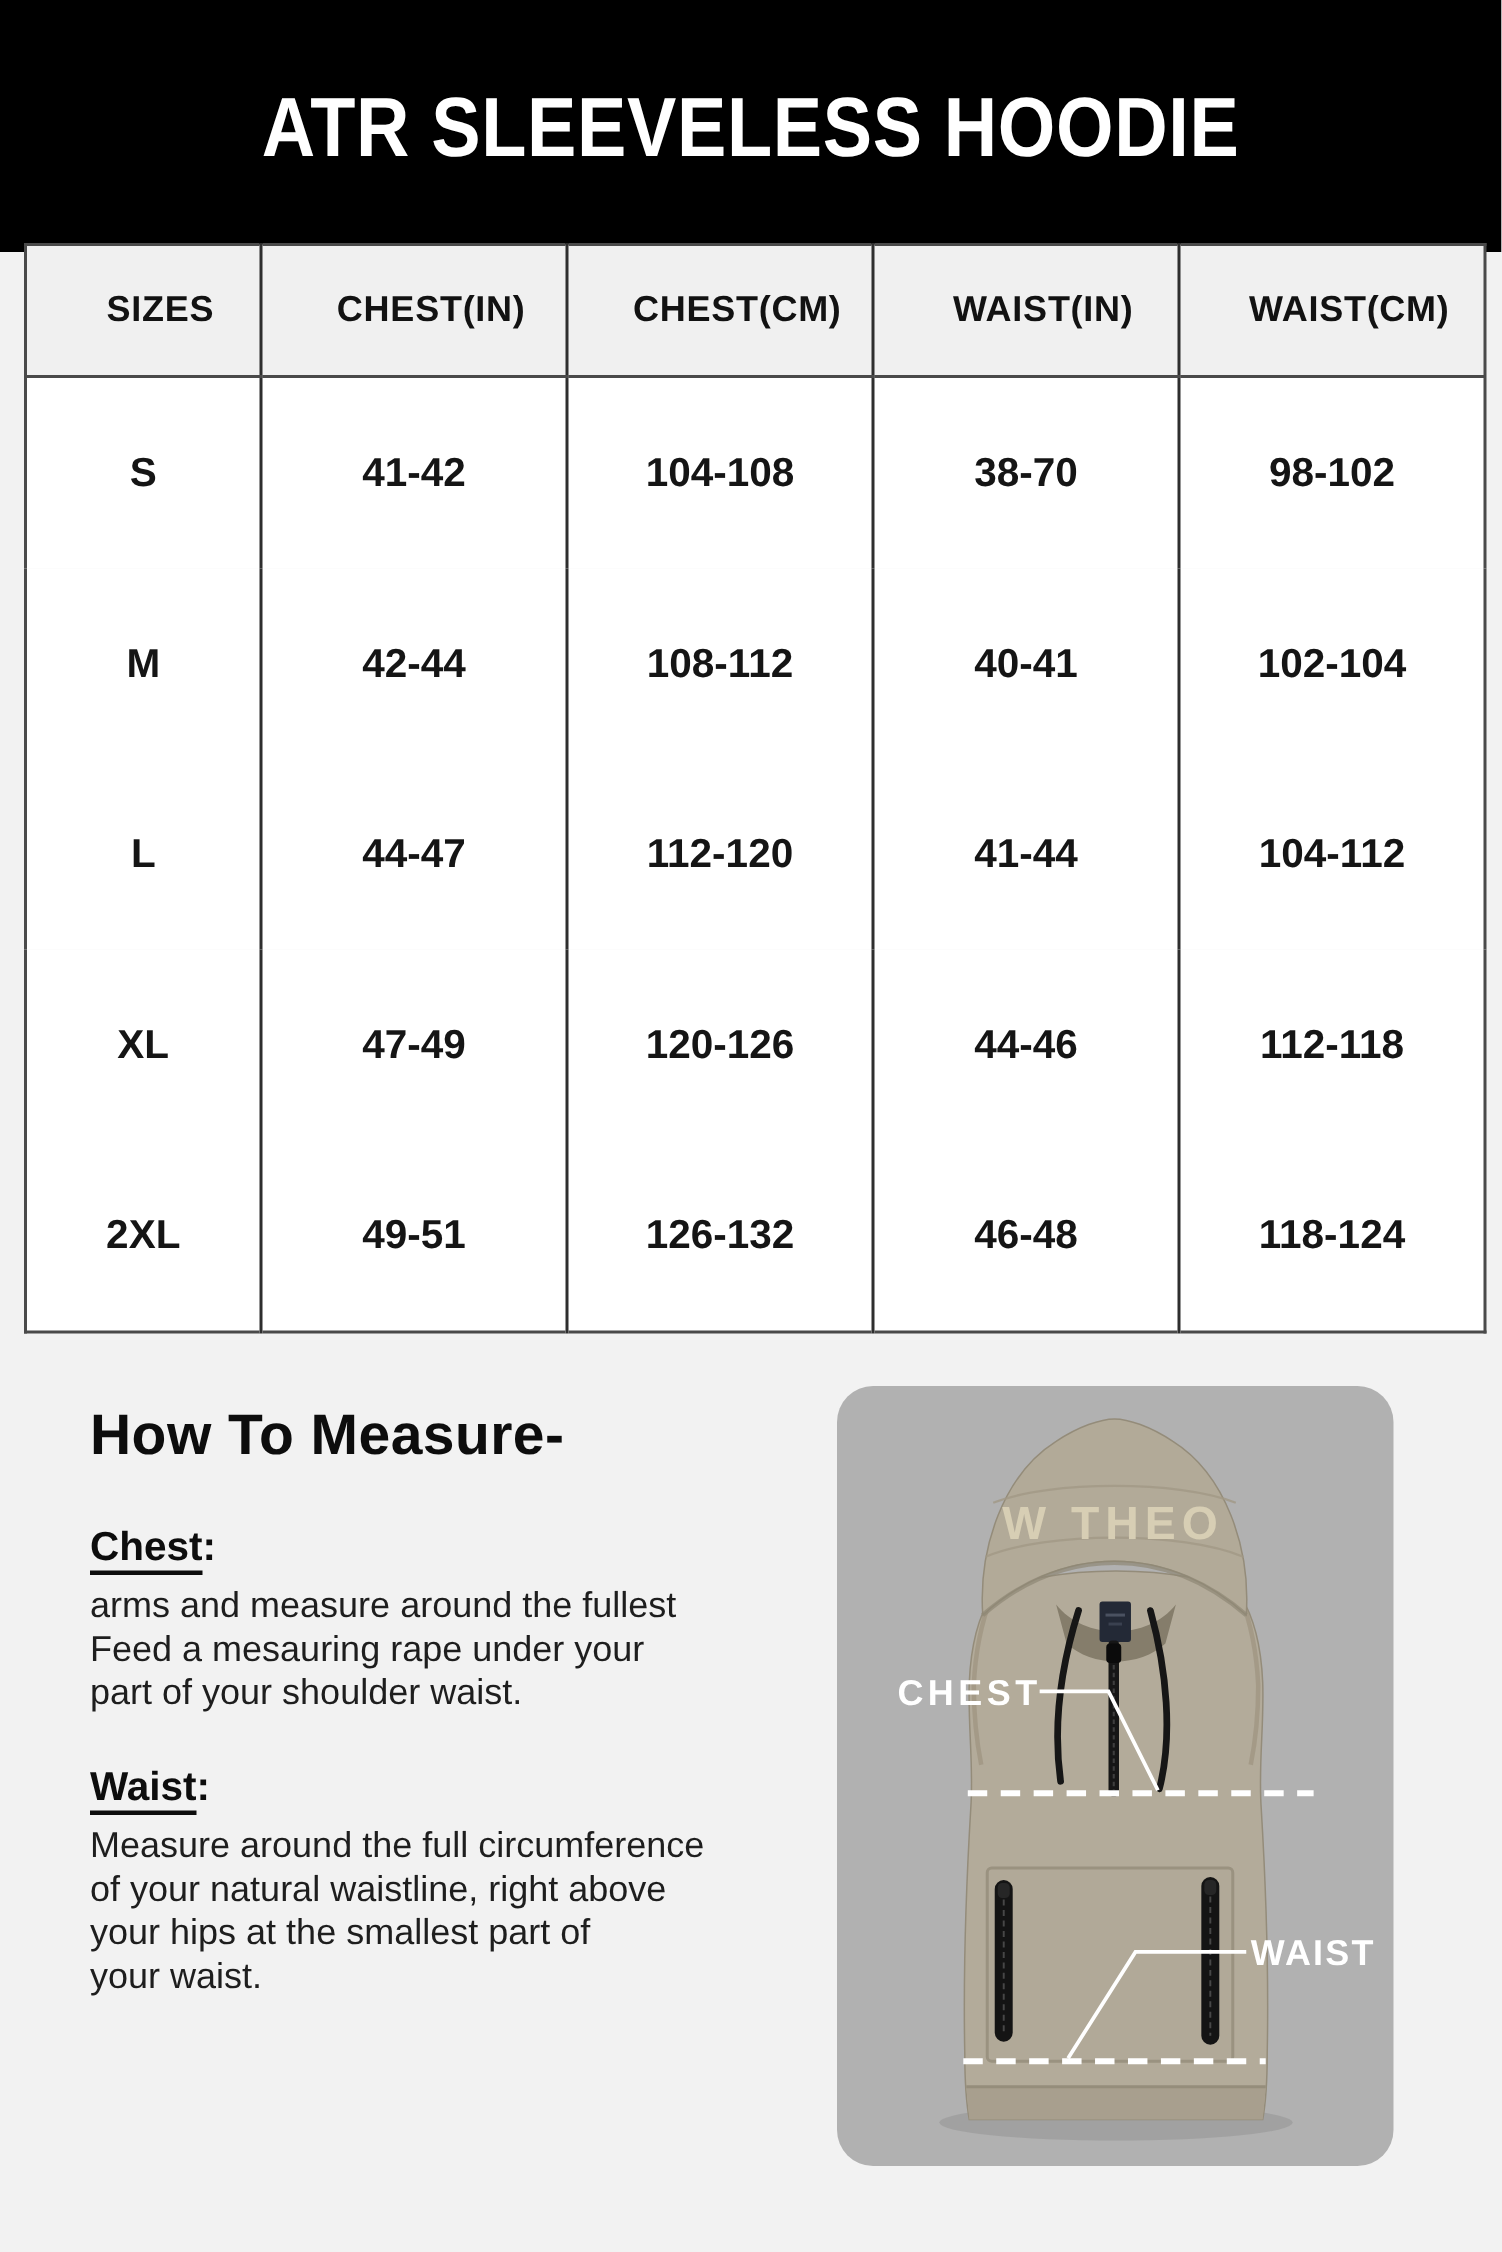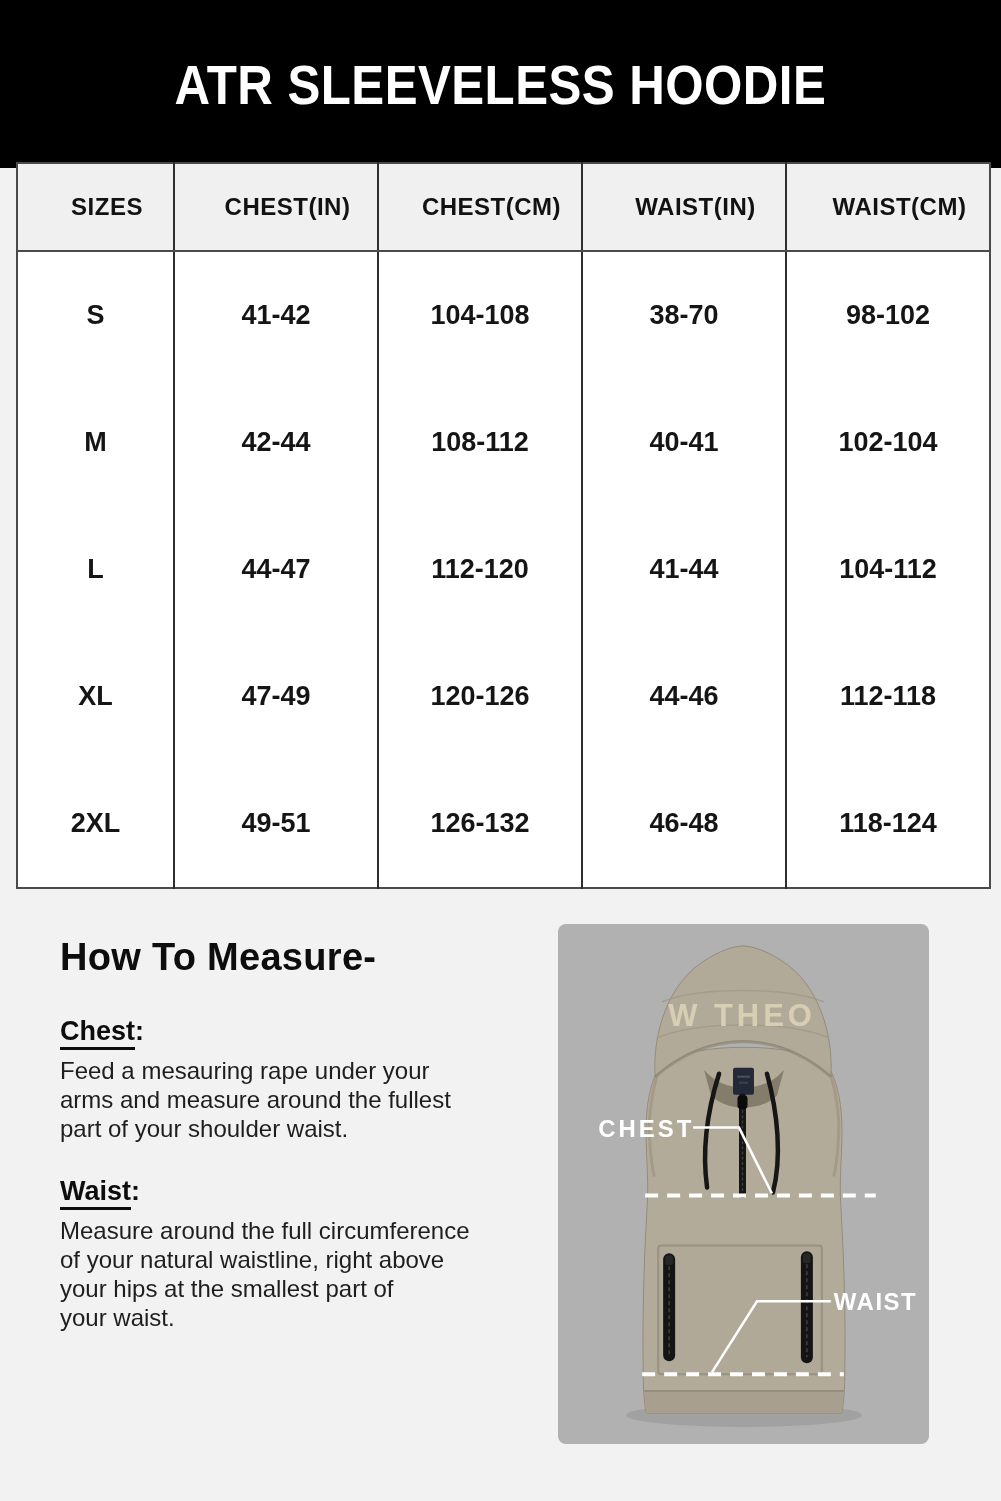--- a/index.html
+++ b/index.html
@@ -39,21 +39,21 @@
   .howto{position:absolute;left:60px;top:936px;width:480px;color:#171717;}
   .howto h2{margin:0;font-size:38px;font-weight:bold;letter-spacing:0.3px;color:#0d0d0d;}
   .measure-block{margin-top:37px;}
   .measure-block.waist{margin-top:33px;}
   .measure-label{font-size:27px;font-weight:bold;color:#0d0d0d;}
   .measure-label .ul{border-bottom:3px solid #0d0d0d;padding-bottom:1px;}
   .measure-text{margin-top:9px;font-size:24px;line-height:29px;color:#1e1e1e;}
   
   .panel{
     position:absolute;left:558px;top:924px;width:371px;height:520px;
-    background:#b1b1b1;border-radius:8px;overflow:hidden;
+    background:#b1b1b1;border-radius:24px;overflow:hidden;
   }
   .panel svg{display:block;}
   .panel svg text{font-family:"Liberation Sans",sans-serif;}
 </style>
 </head>
 <body>
 
 <header class="banner">
   <h1>ATR SLEEVELESS HOODIE</h1>
 </header>
@@ -115,22 +115,22 @@
 </table>
 
 <section class="howto">
   <h2>How To Measure-</h2>
 
   <div class="measure-block">
     <div class="measure-label">
       <span class="ul">Chest</span><span>:</span>
     </div>
     <div class="measure-text">
+      <div>arms and measure around the fullest</div>
       <div>Feed a mesauring rape under your</div>
-      <div>arms and measure around the fullest</div>
       <div>part of your shoulder waist.</div>
     </div>
   </div>
 
   <div class="measure-block waist">
     <div class="measure-label">
       <span class="ul">Waist</span><span>:</span>
     </div>
     <div class="measure-text">
       <div>Measure around the full circumference</div>

